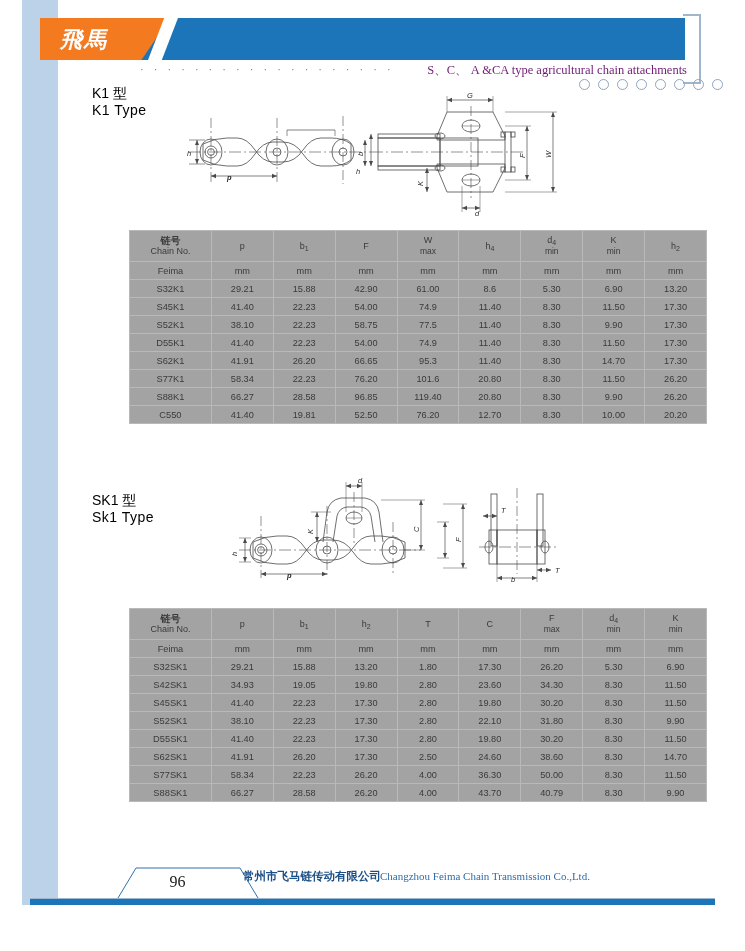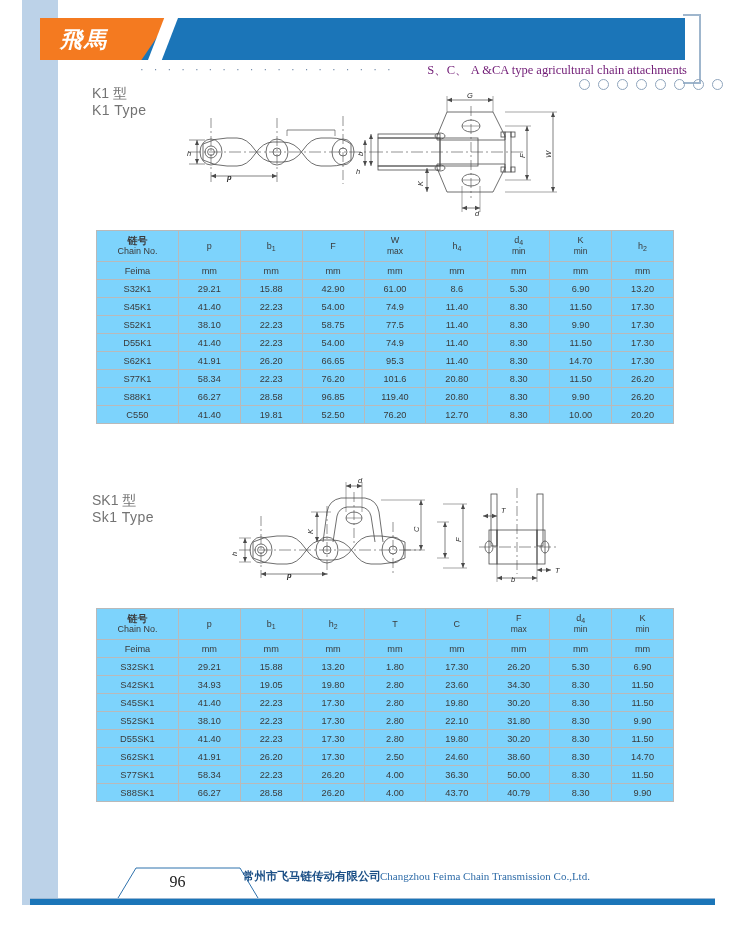--- a/index.html
+++ b/index.html
@@ -128,41 +128,42 @@
     width: 9px;
     height: 9px;
     border: 1px solid #8fa5bd;
     border-radius: 50%;
   }
 
   
   .sec-title {
     position: absolute;
     font-size: 14px;
-    color: #737373;
+    color: #000000;
     line-height: 17px;
   }
   .sec-title .en {
     display: block;
     font-size: 14px;
     letter-spacing: 0.5px;
   }
 
   
   .drawing {
     position: absolute;
   }
 
   
   table.spec {
     position: absolute;
     border-collapse: collapse;
-    background: #7dd3fc;
+    background: #a3a3a3;
     font-size: 9.2px;
     color: #3a3a3a;
+    margin-left: 33px;
   }
   table.spec td, table.spec th {
     border: 1px solid #b9b9b9;
     text-align: center;
     font-weight: normal;
     padding: 0;
     height: 17px;
     vertical-align: middle;
   }
   table.spec th.head {

